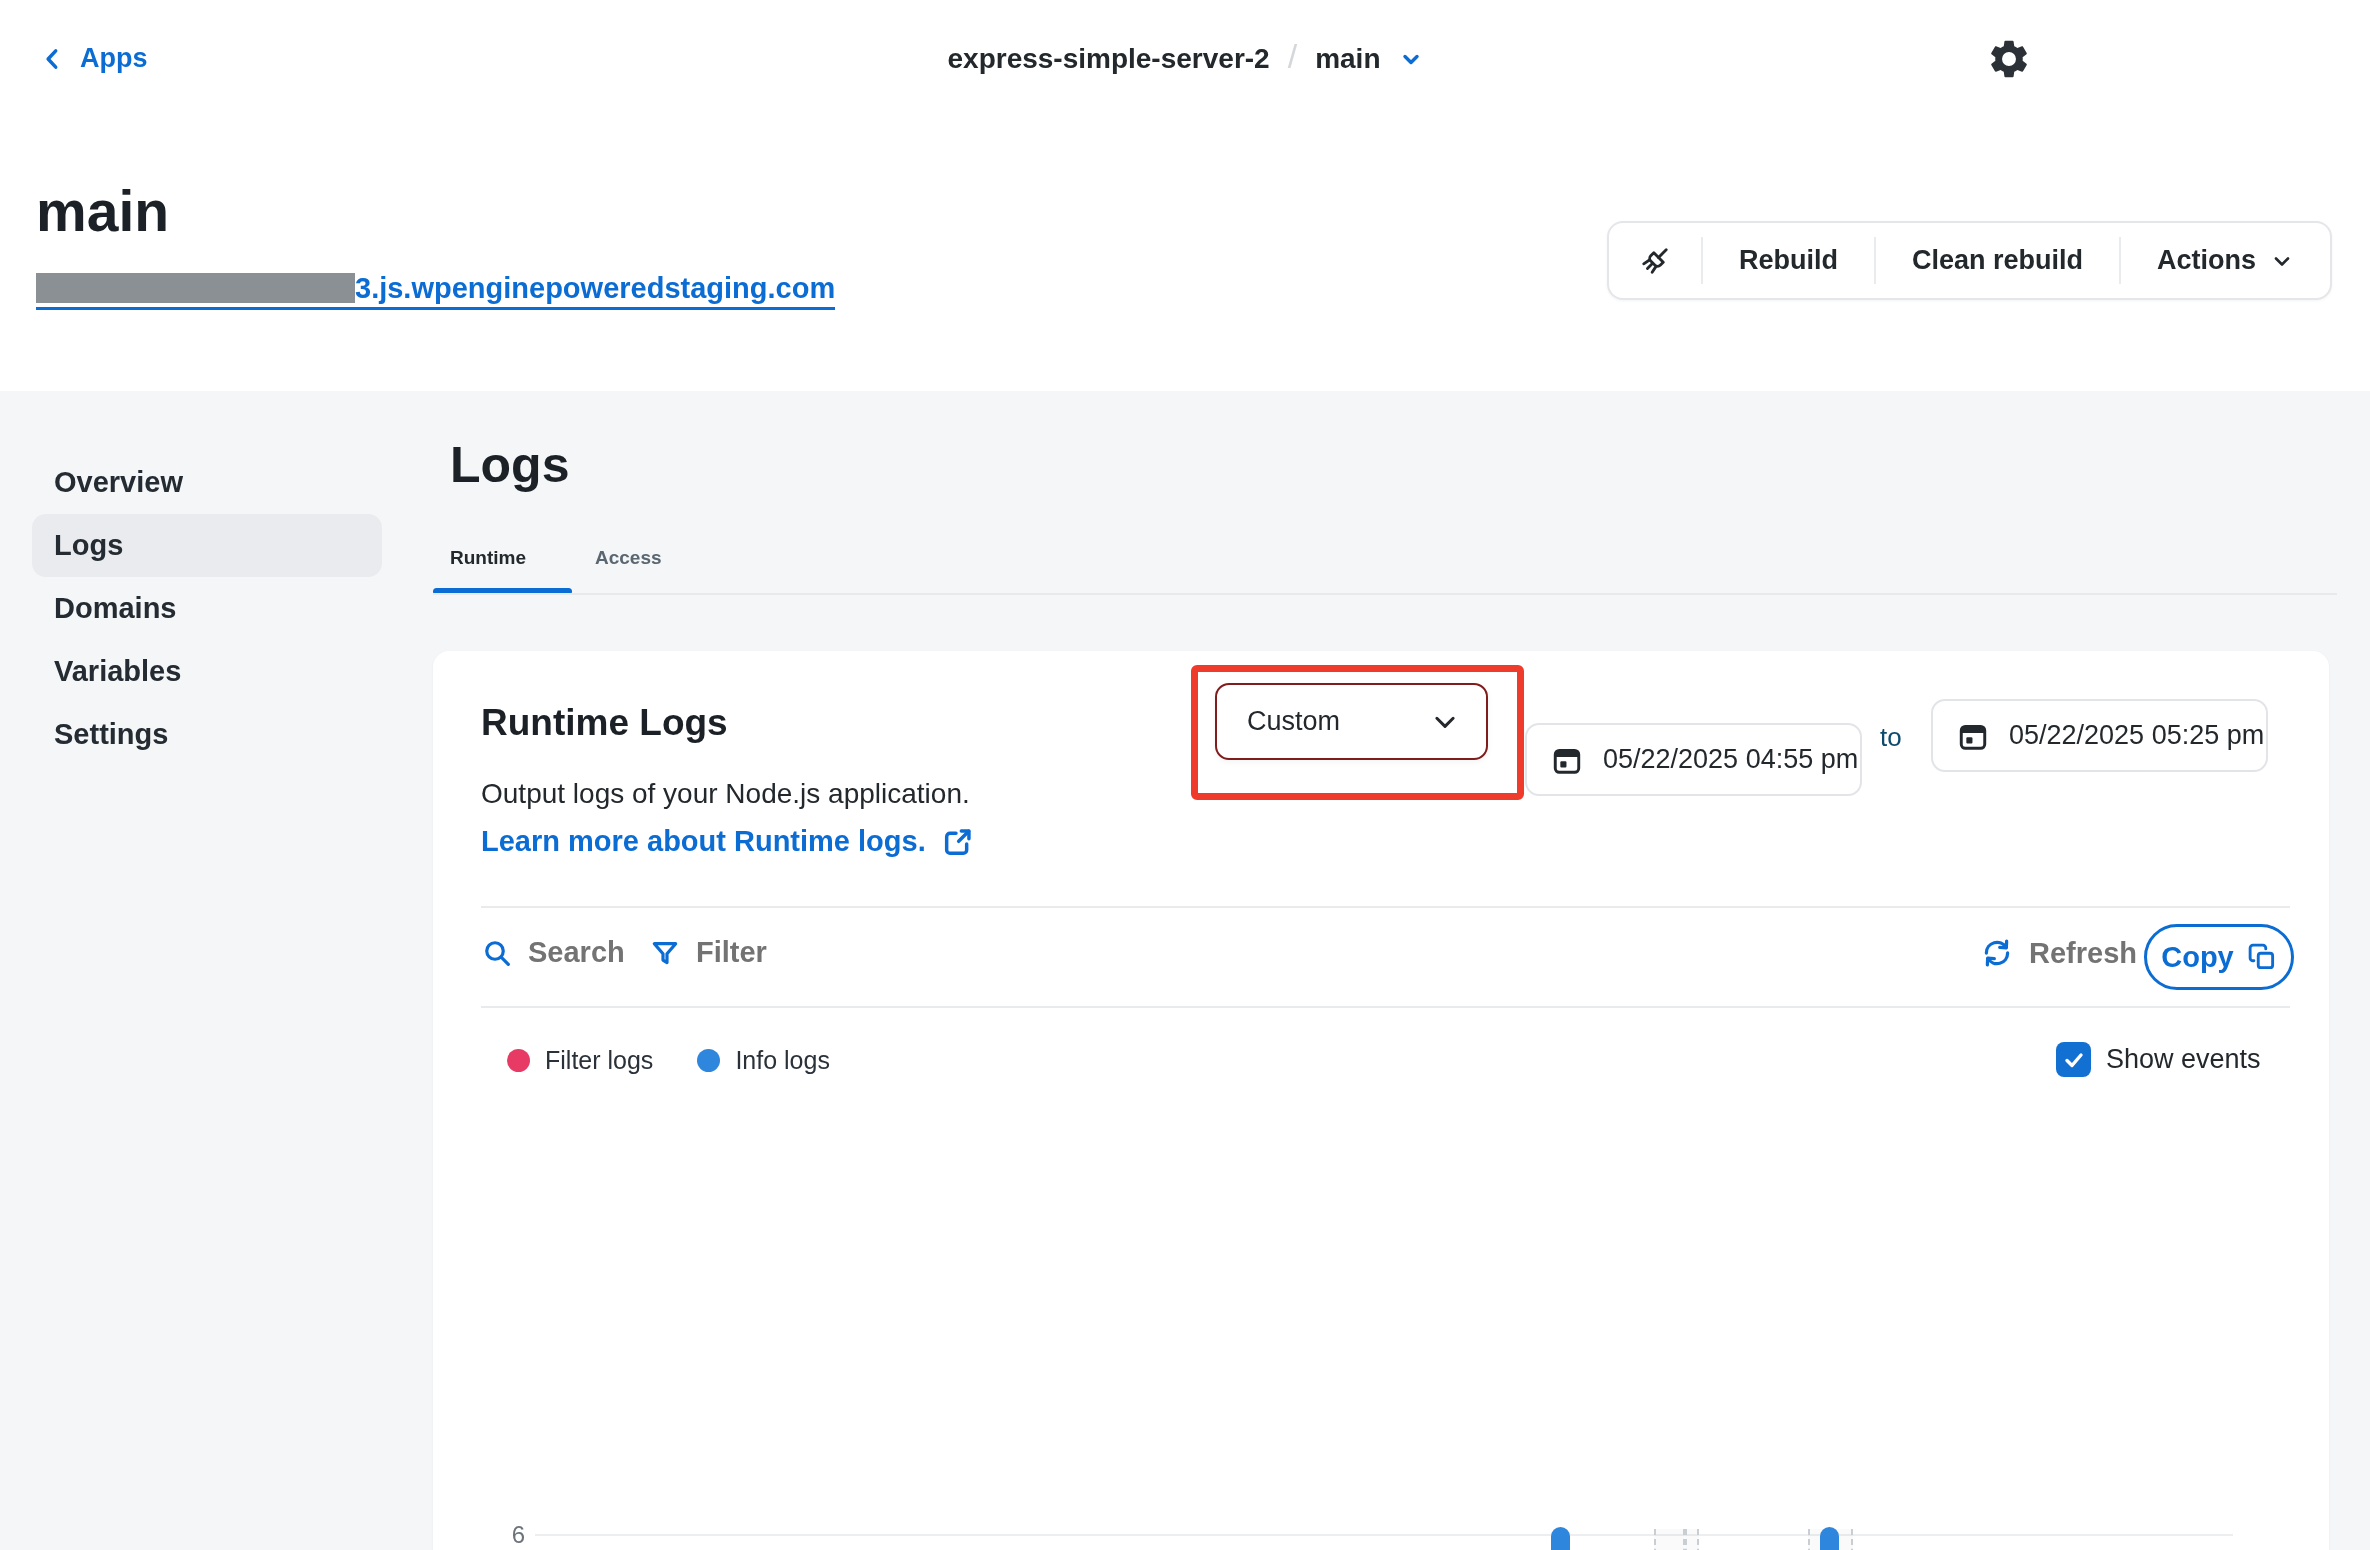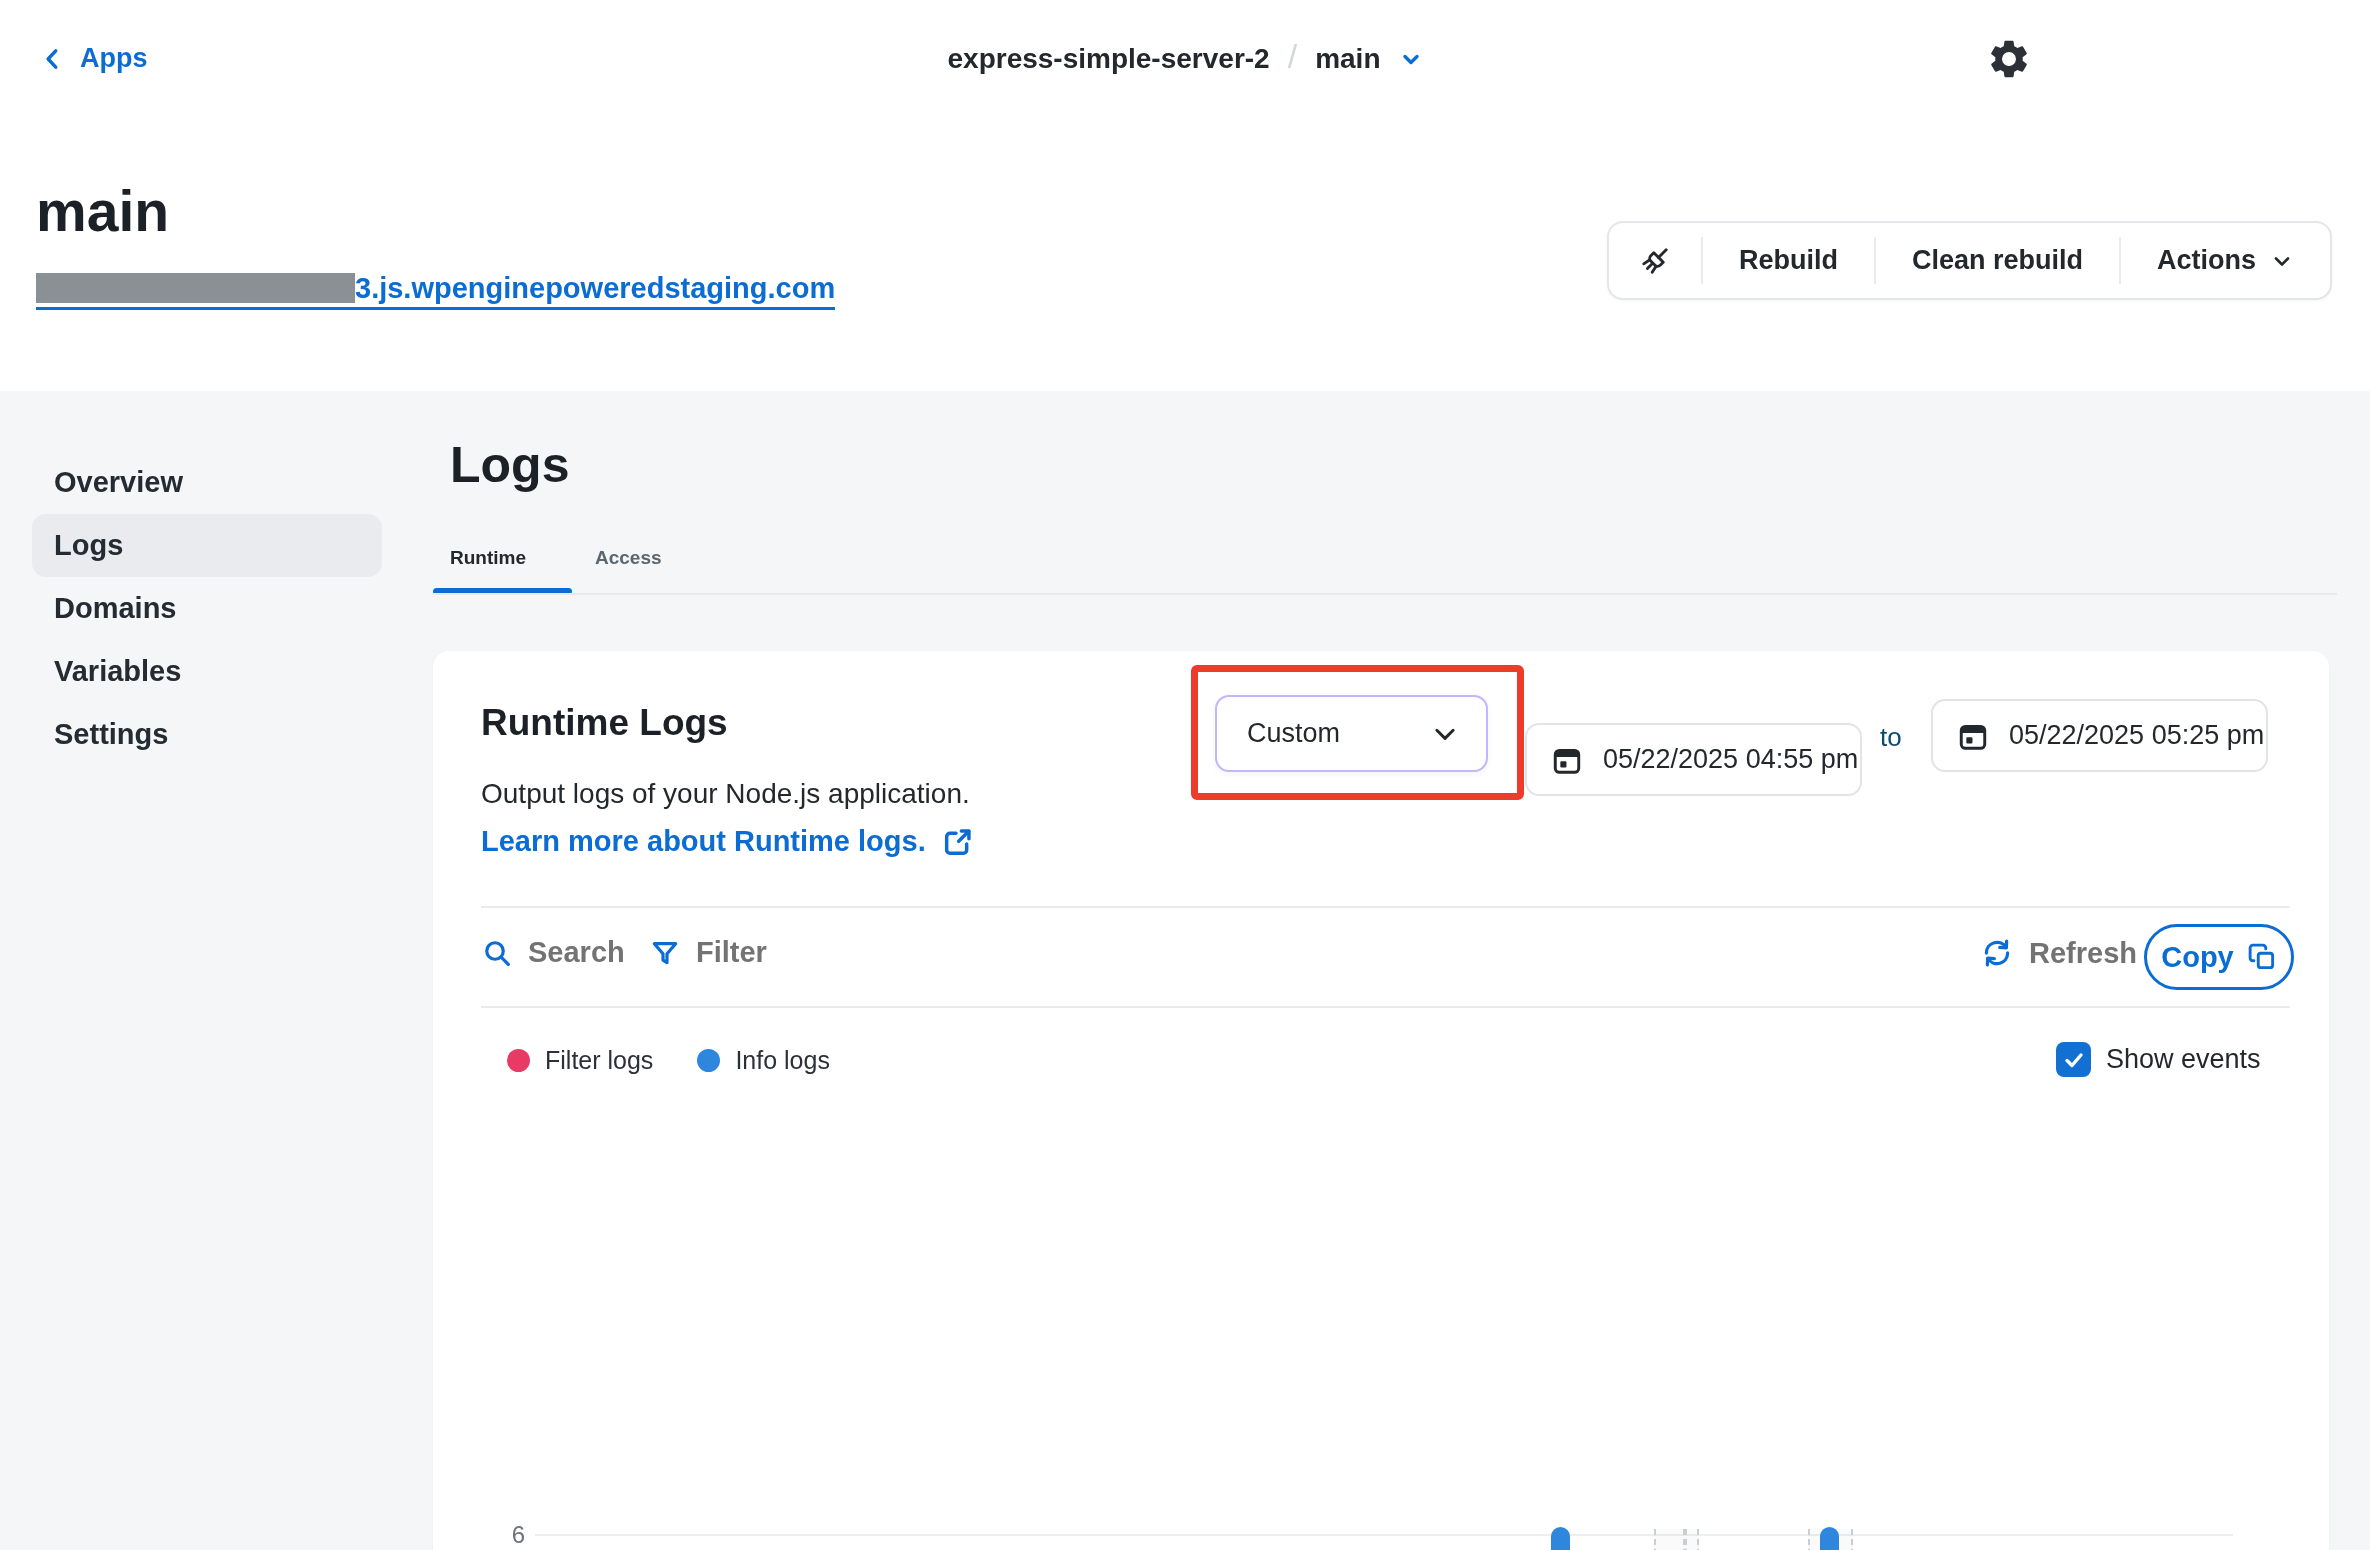--- a/index.html
+++ b/index.html
@@ -49,21 +49,21 @@
   .tab-underline{left:433px;top:197px;width:139px;height:7px;background:#0b6cd4;border-radius:4px;}
   .tab-border{left:433px;top:202px;width:1904px;height:2px;background:#e7e9eb;}
 
   
   .card{left:433px;top:260px;width:1896px;height:931px;background:#fff;border-radius:16px;box-shadow:0 1px 3px rgba(20,30,40,.05);}
   .panel-title{left:48px;top:51px;font-size:37px;font-weight:700;color:#1b2126;}
   .panel-desc{left:48px;top:127px;font-size:28px;color:#23282d;}
   .learn-more{left:48px;top:174px;display:flex;align-items:center;gap:16px;color:#0b6cd4;font-size:29px;font-weight:700;cursor:pointer;}
 
   .annotation-box{left:758px;top:14px;width:319px;height:121px;border:7px solid #ee3b2b;border-radius:6px;pointer-events:none;}
-  .range-select{left:782px;top:44px;width:273px;height:77px;background:#fff;border:2px solid #c4b5fd;border-radius:14px;box-shadow:0 2px 6px rgba(20,30,40,.05);display:flex;align-items:center;justify-content:space-between;padding:0 26px 0 30px;box-sizing:border-box;cursor:pointer;}
+  .range-select{left:782px;top:32px;width:273px;height:77px;background:#fff;border:2px solid #7f1d1d;border-radius:14px;box-shadow:0 2px 6px rgba(20,30,40,.05);display:flex;align-items:center;justify-content:space-between;padding:0 26px 0 30px;box-sizing:border-box;cursor:pointer;}
   .range-select-value{font-size:27px;color:#23282d;}
   .date-field{top:48px;width:337px;height:73px;background:#fff;border:2px solid #e2e4e7;border-radius:14px;display:flex;align-items:center;gap:20px;padding-left:24px;box-sizing:border-box;cursor:text;}
   .date-field.from{left:1092px;margin-top:24px;}
   .date-field.to{left:1498px;}
   .date-text{font-size:27px;color:#23282d;}
   .to-label{left:1447px;top:71px;font-size:26px;color:#0c4a6e;}
 
   .divider{left:48px;width:1809px;height:2px;background:#e8eaec;}
   .d1{top:255px;} .d2{top:355px;}
 

